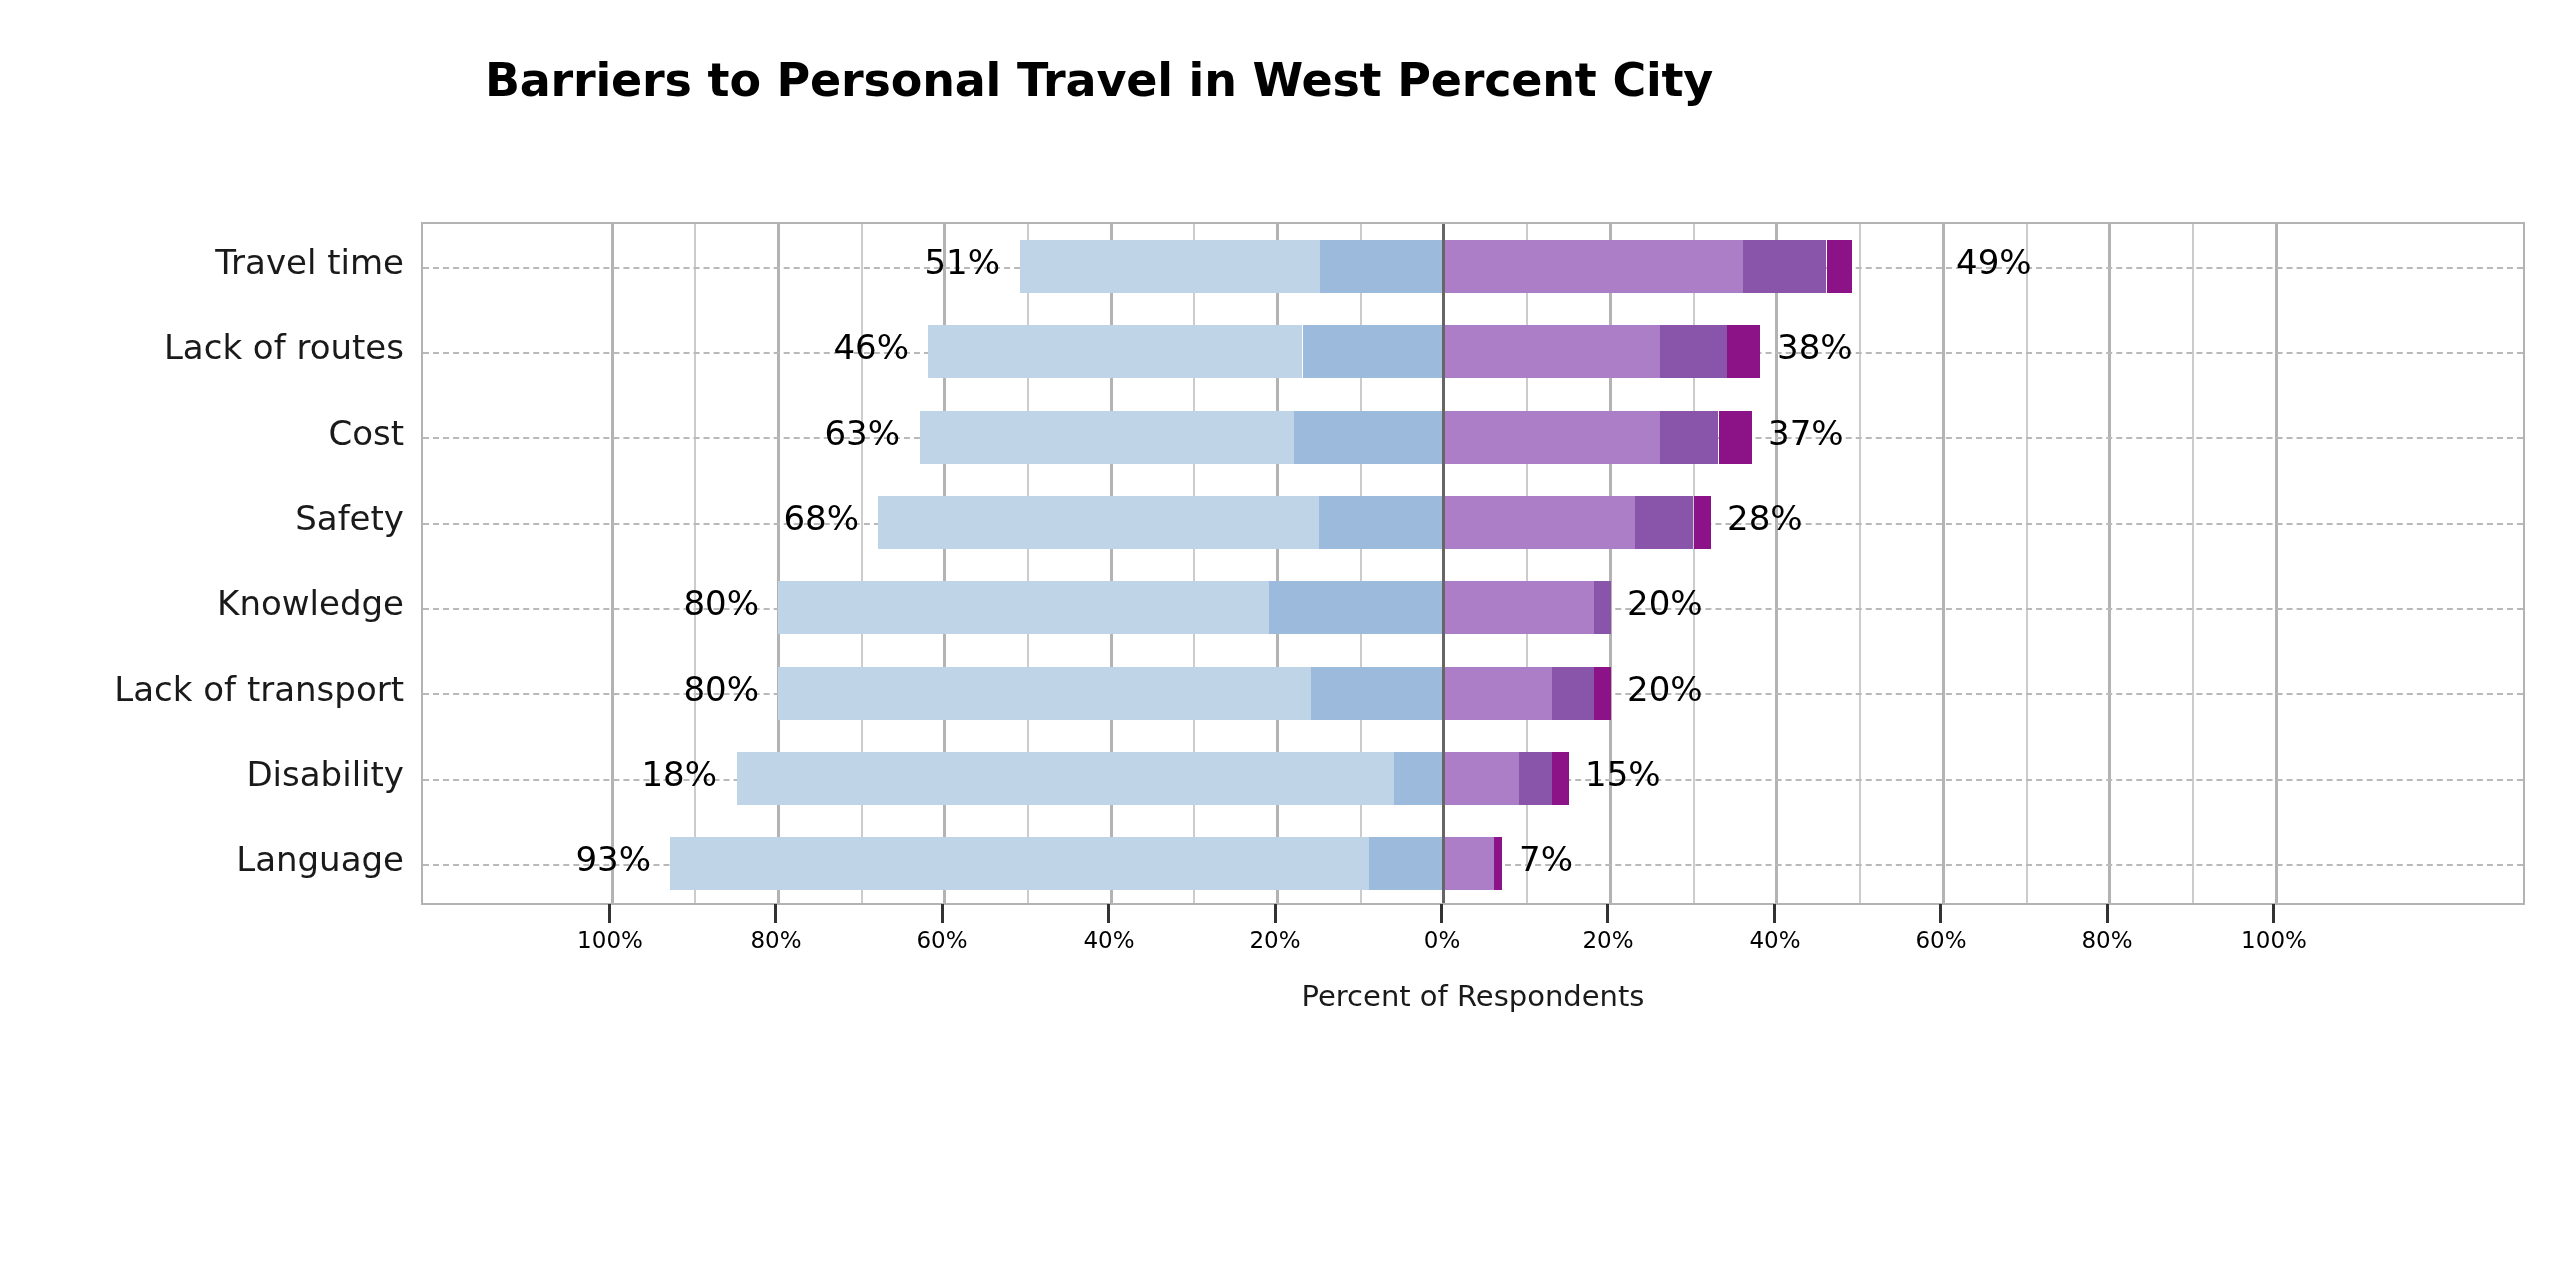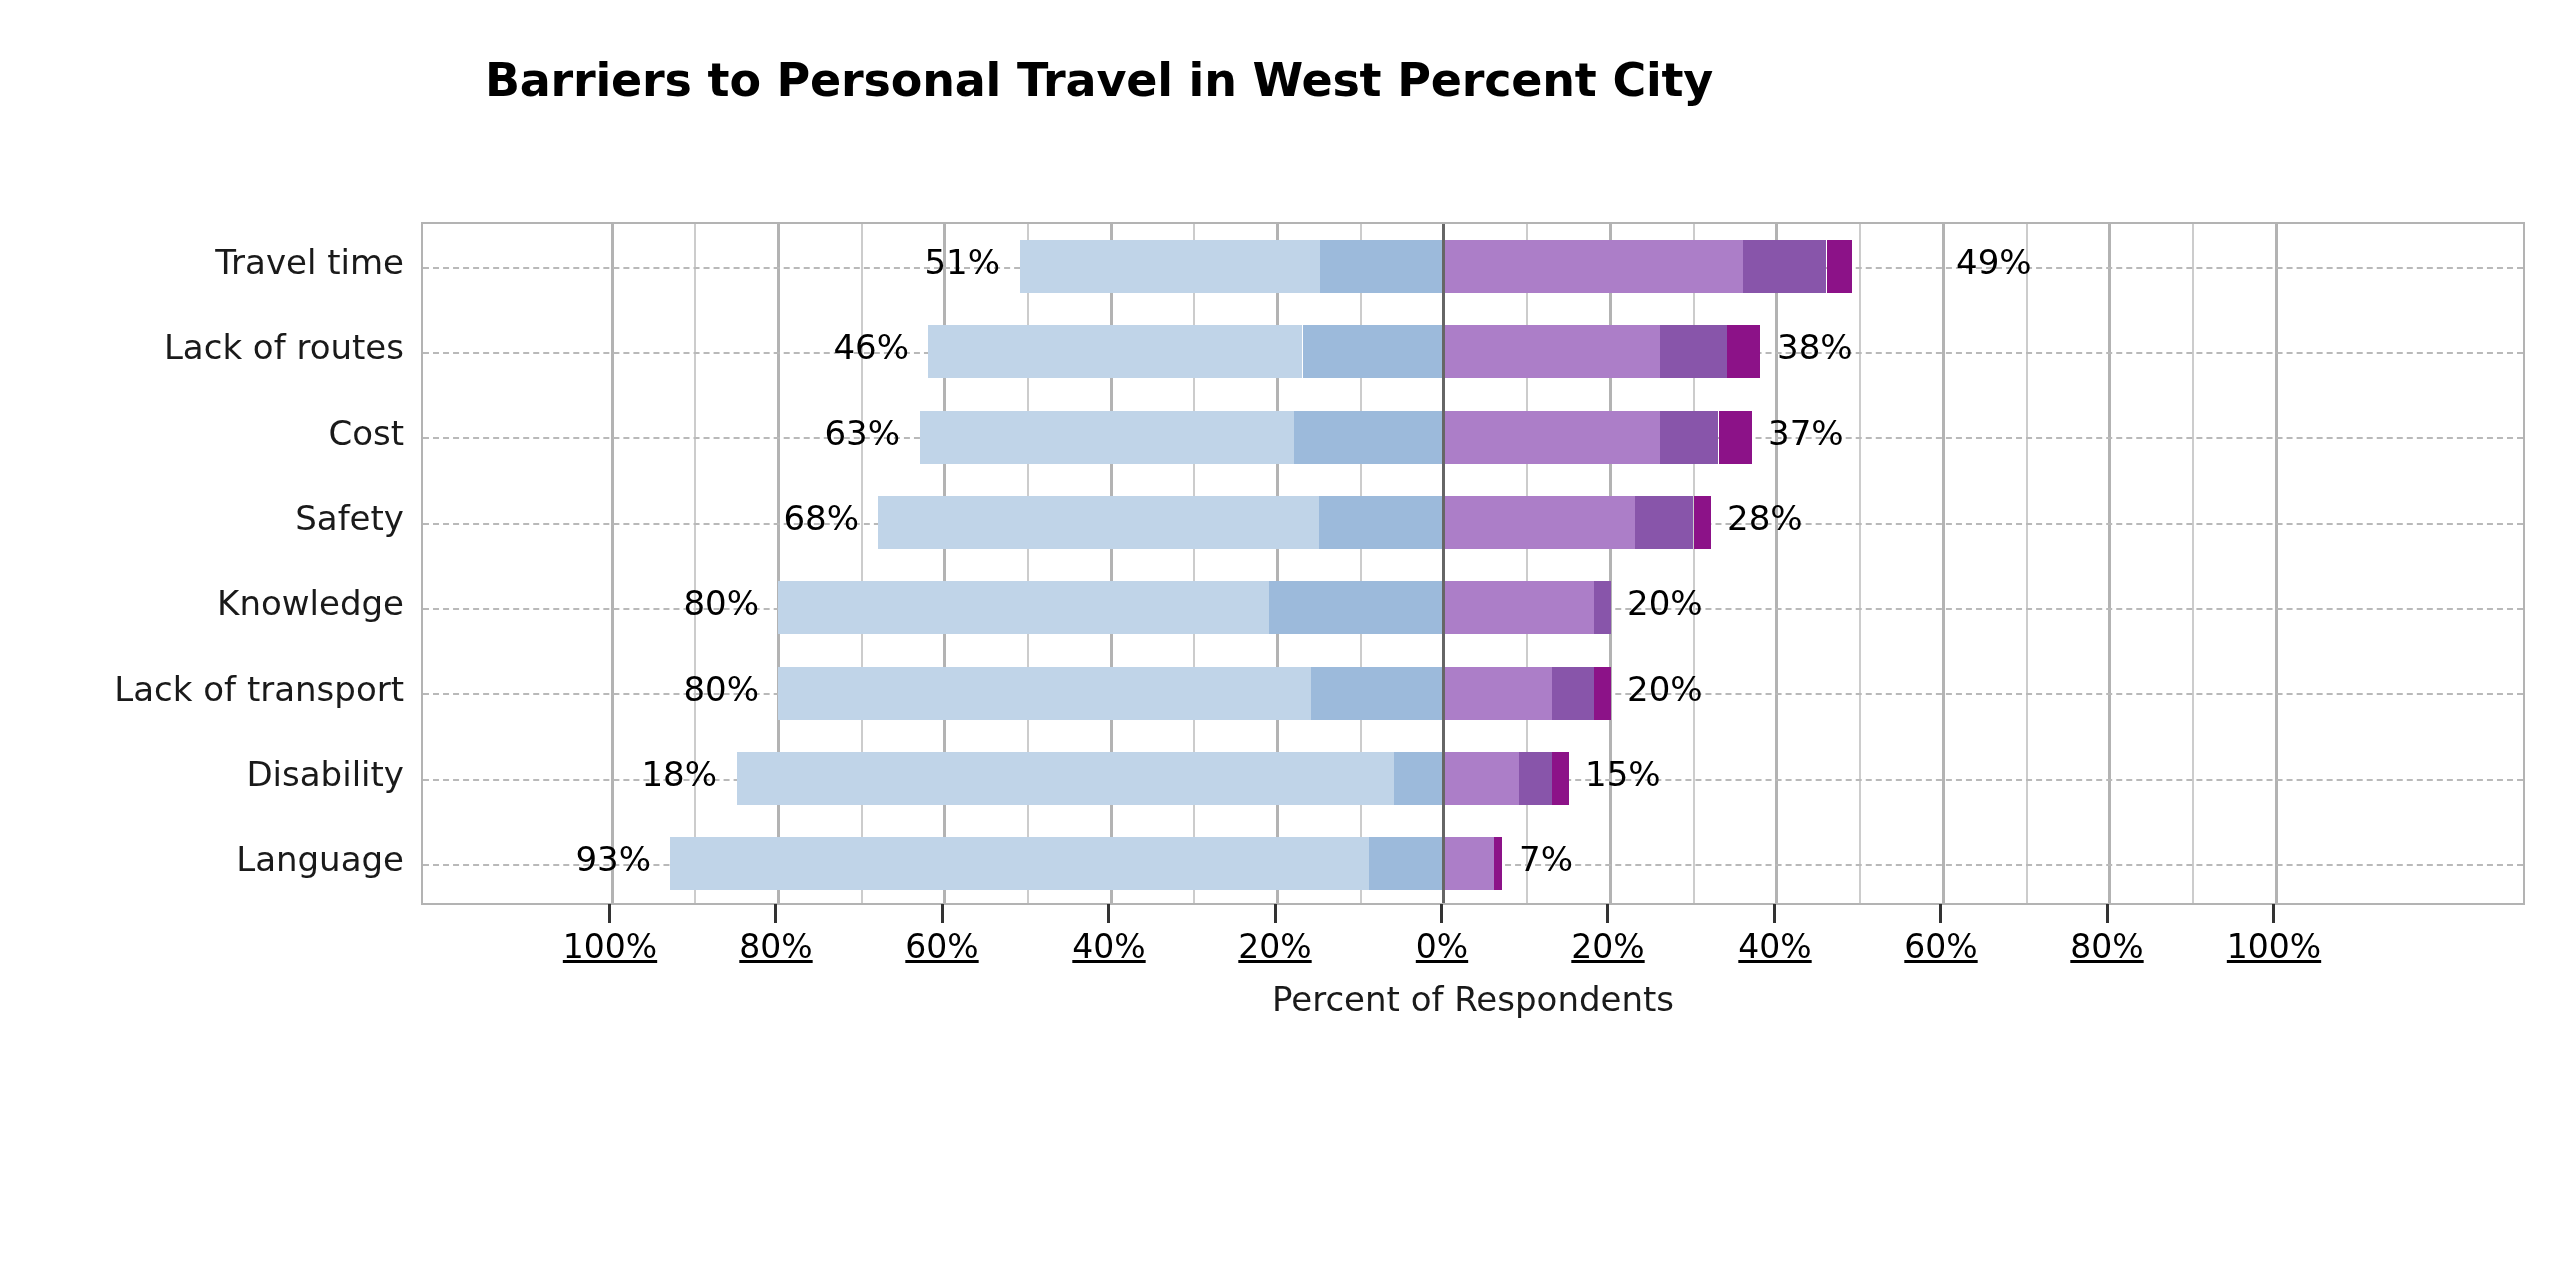--- a/index.html
+++ b/index.html
@@ -122,31 +122,30 @@
     width: 3.4px;
     height: 19px;
     background: #333333;
   }
   .tick-label {
     position: absolute;
     top: 927px;
     width: 172px;
     margin-left: -86px;
     text-align: center;
-    font-size: 33px;
+    font-size: 23px;
     color: #000000;
-    text-decoration: underline;
   }
   .axis-title {
     position: absolute;
     top: 979px;
     left: 421px;
     width: 2104px;
     text-align: center;
-    font-size: 34px;
+    font-size: 29px;
     color: #1a1a1a;
   }
 
   
   #legend {
     position: absolute;
     top: 1132px;
     left: 0;
     width: 2576px;
     display: flex;

